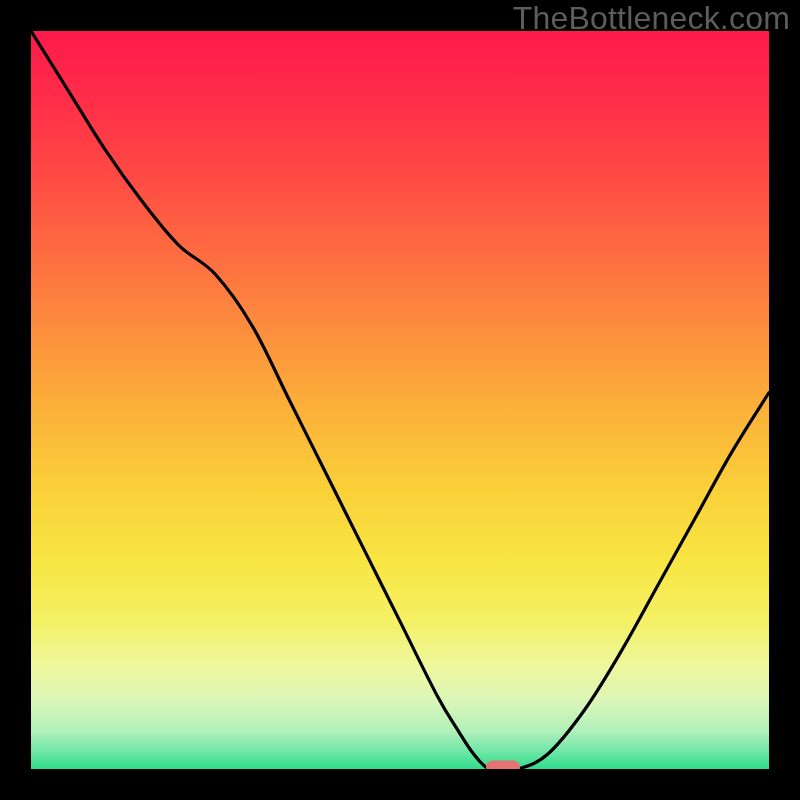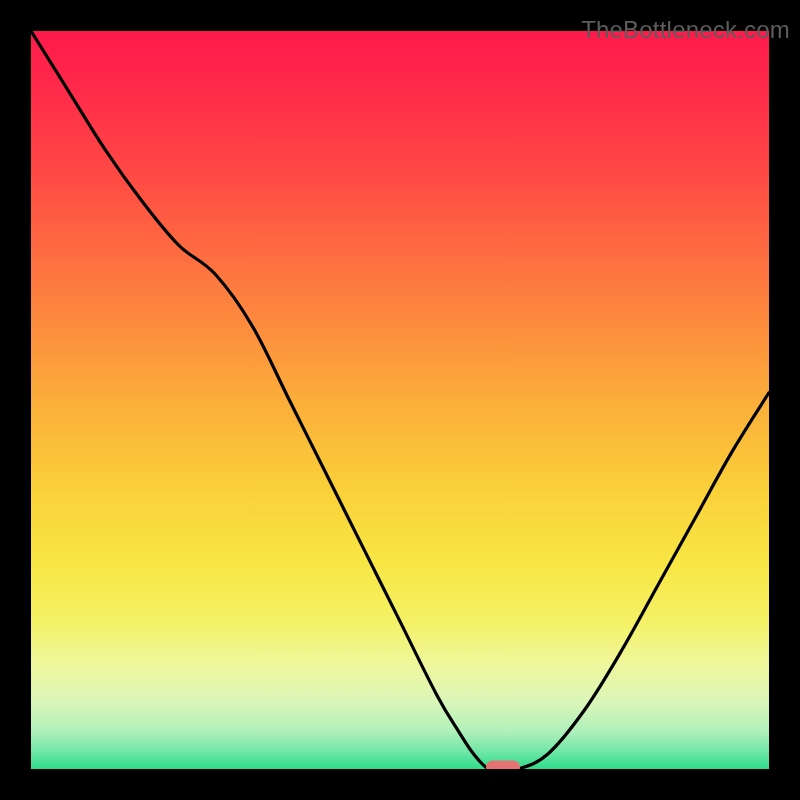--- a/index.html
+++ b/index.html
@@ -11,24 +11,24 @@
     overflow: hidden;
   }
   .chart-container {
     position: relative;
     width: 800px;
     height: 800px;
     background: #000;
   }
   .watermark {
     position: absolute;
-    top: 16px;
+    top: 0;
     right: 10px;
     font-family: Arial, Helvetica, sans-serif;
-    font-size: 24px;
+    font-size: 32px;
     font-weight: 500;
     color: #5d5d5d;
     letter-spacing: 0.2px;
     z-index: 10;
   }
   .plot-area {
     position: absolute;
     left: 31px;
     top: 31px;
     width: 738px;

